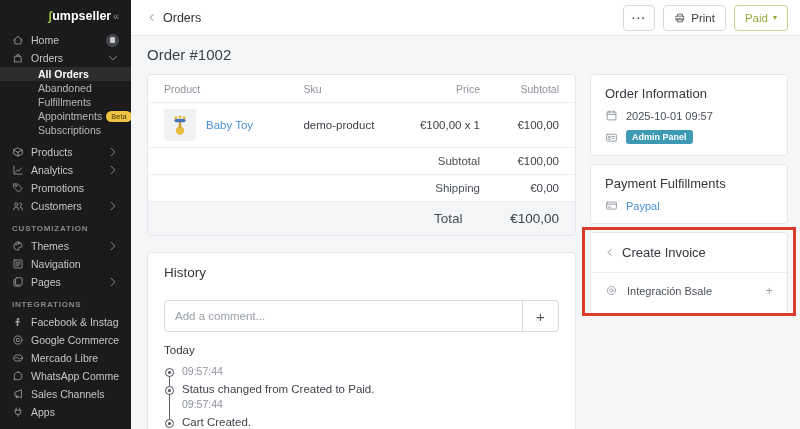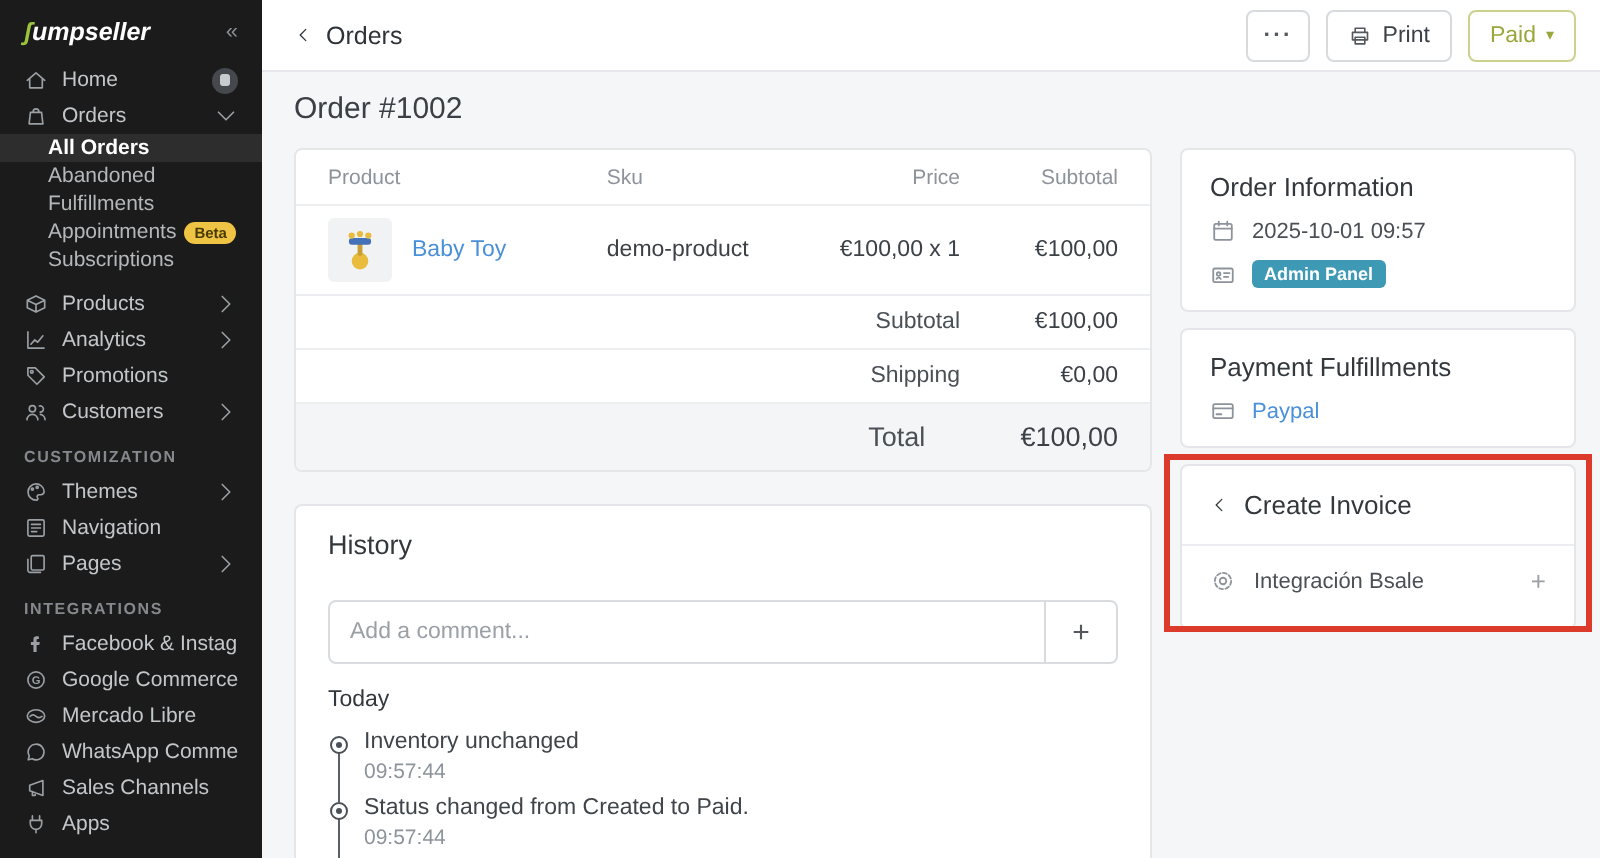--- a/index.html
+++ b/index.html
@@ -5,35 +5,35 @@
   * { box-sizing: border-box; margin: 0; padding: 0; }
   html,body { width: 800px; height: 429px; overflow: hidden;
     font-family: "Liberation Sans", sans-serif; background: #f5f6f7; }
   .app { display: flex; width: 800px; height: 429px; position: relative; }
 
   
   .sidebar { width: 131px; flex: none; background: #1b1b1b; color: #c3c7ca;
     display: flex; flex-direction: column; overflow: hidden; }
   .logo-row { display: flex; align-items: center; justify-content: space-between;
     padding: 9px 12px 8px 12px; }
-  .logo { font-size: 12.5px; font-style: italic; font-weight: bold; color: #fff; }
+  .logo { font-size: 12.5px; font-weight: bold; color: #fff; margin-left: 36px; }
   .leaf { color: #9ac43c; }
   .collapse { color: #8b9095; font-size: 11px; cursor: pointer; }
   .s-item { display: flex; align-items: center; gap: 7px; padding: 0 12px;
     height: 18px; font-size: 10.5px; cursor: pointer; color: #c3c7ca; }
   .s-item .nico { width: 12px; height: 12px; color: #9ba0a5; flex: none; }
   .s-label { flex: 1; white-space: nowrap; overflow: hidden; }
   .tail { color: #7d8287; width: 9px; height: 9px; flex: none; }
-  .sub { padding-left: 24px; height: 14px; font-size: 10.5px; color: #b4b8bb;
+  .sub { padding-left: 38px; height: 14px; font-size: 10.5px; color: #b4b8bb;
     display: flex; align-items: center; cursor: pointer; }
   .sub.active { background: #2d2d2d; color: #ffffff; font-weight: bold; }
   .badge-circle { width: 13px; height: 13px; border-radius: 50%; background: #45494d;
     display: flex; align-items: center; justify-content: center; flex: none; }
   .badge-circle i { width: 5px; height: 6px; background: #c9ccce; border-radius: 1.5px; display:block; }
-  .beta { background: #efc343; color: #4a3b00; font-size: 7.5px; font-weight: bold;
+  .beta { background: #efc343; color: #4a3b00; font-size: 7.5px; font-weight: normal;
     padding: 1px 5px; border-radius: 7px; margin-left: 4px; }
   .sec-head { font-size: 8px; letter-spacing: .8px; color: #85898d;
     padding: 9px 12px 4px; font-weight: bold; }
   .gap6 { height: 6px; flex: none; }
 
   
   .main { flex: 1; display: flex; flex-direction: column; min-width: 0; }
   .topbar { height: 36px; background: #fff; border-bottom: 1px solid #e5e7ea;
     display: flex; align-items: center; padding: 0 12px 0 16px; flex: none; }
   .back { display: flex; align-items: center; gap: 7px; font-size: 12.5px;
@@ -441,21 +441,20 @@
             <div class="comment-group">
               <input class="comment-input" placeholder="Add a comment..." style="">
               <button class="comment-add">+</button>
             </div>
             <div class="day">Today</div>
             <div class="timeline">
               <div class="tl-item">
                 <span class="tl-dot">
                     <i></i>
                   </span>
-                <div class="tl-text">Inventory unchanged</div>
                 <div class="tl-time">09:57:44</div>
               </div>
               <div class="tl-item">
                 <span class="tl-dot">
                     <i></i>
                   </span>
                 <div class="tl-text">Status changed from Created to Paid.</div>
                 <div class="tl-time">09:57:44</div>
               </div>
               <div class="tl-item">

